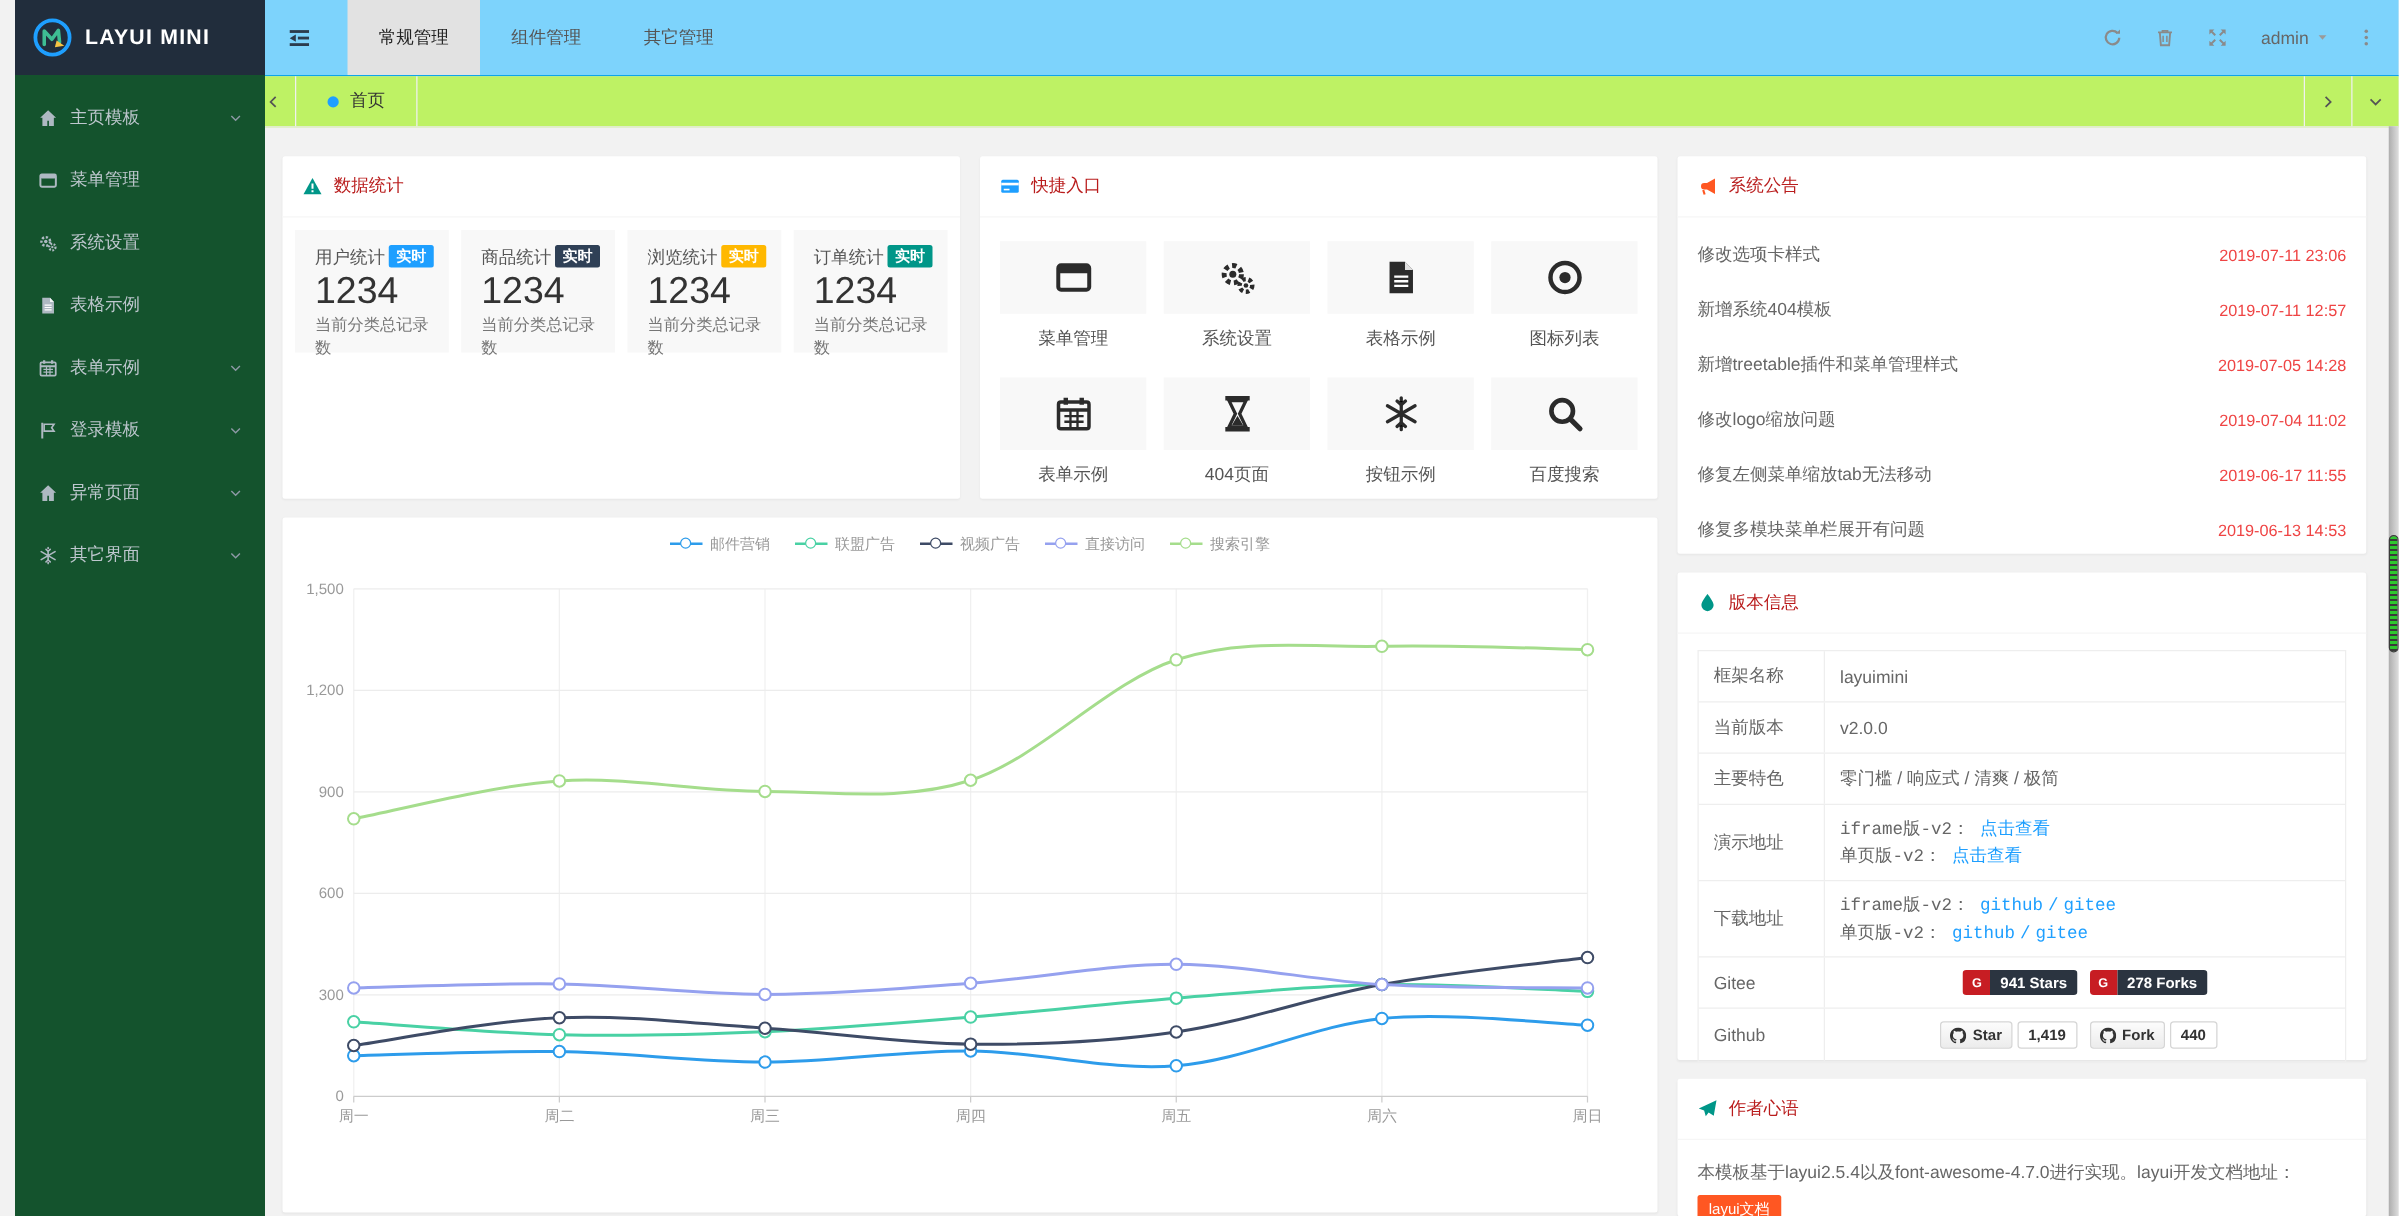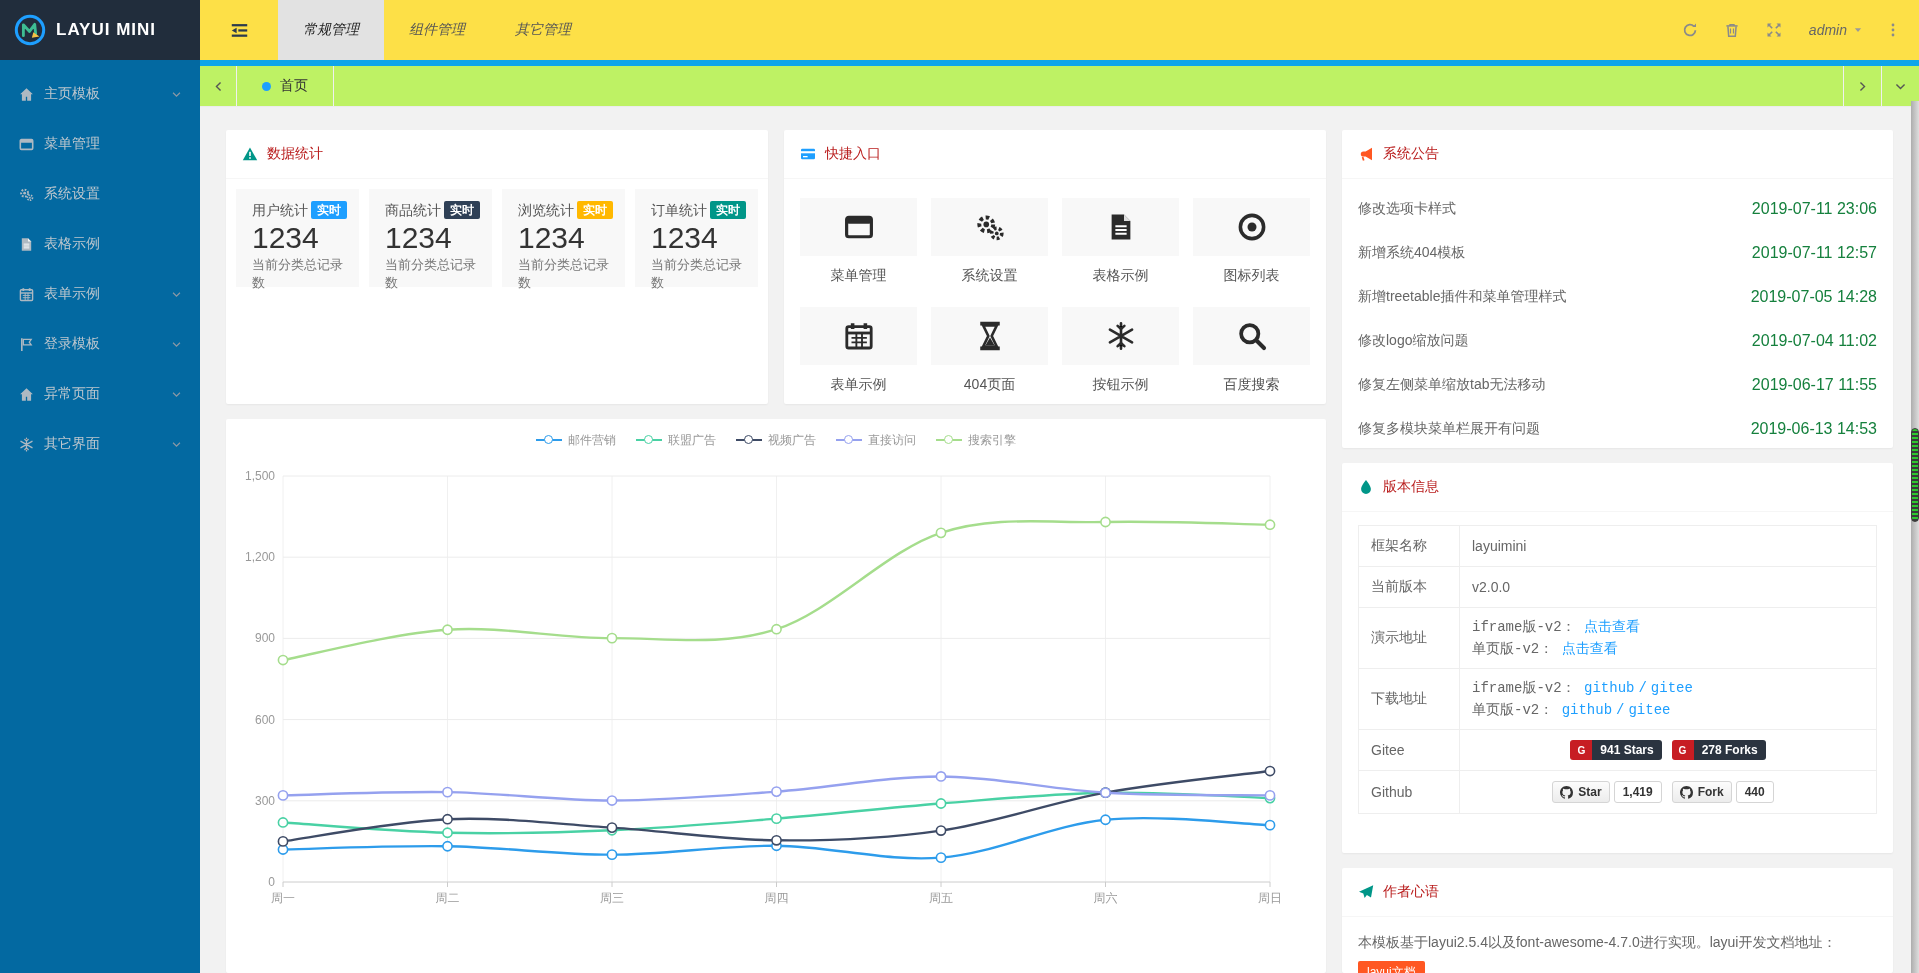--- a/index.html
+++ b/index.html
@@ -2,32 +2,32 @@
 <html><head>
 <meta charset="utf-8">
 <style>
   html,body{margin:0;padding:0;}
   body{width:1919px;height:973px;overflow:hidden;background:#f2f2f2;
        font-family:"Liberation Sans","DejaVu Sans",sans-serif;font-size:14px;color:#333;}
   .icon svg{width:100%;height:100%;display:block;}
   .page{position:relative;width:1919px;height:973px;overflow:hidden;}
 
   
-  .sidebar{position:absolute;left:0;top:0;bottom:0;width:200px;background:#0369a1;z-index:5;}
+  .sidebar{position:absolute;left:12px;top:0;bottom:0;width:200px;background:#14532d;z-index:5;}
   .logo{height:60px;background:#212d3c;display:flex;align-items:center;padding-left:13px;gap:9px;}
   .logo-icon{width:34px;height:34px;}
   .logo-title{color:#fff;font-size:17px;font-weight:bold;letter-spacing:1px;white-space:nowrap;}
   .menu{padding-top:9px;}
   .menu-item{height:50px;display:flex;align-items:center;padding:0 18px 0 19px;color:#bec7ce;font-size:14px;cursor:pointer;}
   .mi-icon{width:15px;height:15px;margin-right:10px;color:#aeb9c2;flex:0 0 auto;}
   .mi-chevron{width:11px;height:11px;margin-left:auto;color:#8d99a5;}
 
   
   .main{position:absolute;left:200px;top:0;right:0;bottom:0;display:flex;flex-direction:column;}
-  .topbar{height:60px;background:#fde047;border-bottom:6px solid #0ea5e9;display:flex;align-items:stretch;flex:0 0 auto;font-style:italic;}
+  .topbar{height:60px;background:#7dd3fc;border-bottom:1px solid #0ea5e9;display:flex;align-items:stretch;flex:0 0 auto;}
   .toggle-btn{width:78px;display:flex;align-items:center;justify-content:center;cursor:pointer;}
   .toggle-btn .icon{width:19px;height:19px;color:#2c3b4d;}
   .top-tab{padding:0 25px;display:flex;align-items:center;font-size:14px;color:#555;cursor:pointer;}
   .top-tab.active{background:#e2e2e2;color:#222;}
   .top-right{margin-left:auto;display:flex;align-items:center;padding-right:10px;}
   .top-icon-btn{width:42px;height:60px;display:flex;align-items:center;justify-content:center;color:#8a8a8a;cursor:pointer;}
   .top-icon-btn .icon{width:16px;height:16px;}
   .user-box{display:flex;align-items:center;gap:6px;padding:0 14px;color:#666;cursor:pointer;}
   .caret{width:10px;height:10px;color:#9a9a9a;}
 
@@ -74,21 +74,21 @@
   .lg-mark i{position:absolute;left:0;right:0;top:4px;height:2px;background:currentColor;}
   .lg-mark b{position:absolute;left:8px;top:0;width:7px;height:7px;border:1.5px solid currentColor;border-radius:50%;background:#fff;}
   .lg-label{font-size:12px;color:#999;}
   .chart-wrap{padding:0 16px;}
 
   
   .card-ann{height:318px;}
   .ann-list{padding:8px 16px 0 16px;}
   .ann-item{display:flex;justify-content:space-between;align-items:center;height:44px;}
   .ann-title{font-size:14px;color:#666;}
-  .ann-date{font-size:16px;color:#15803d;}
+  .ann-date{font-size:13px;color:#ef4444;}
 
   
   .card-version{height:390px;}
   .vtable{margin:13px 16px;border:1px solid #eee;}
   .vrow{display:flex;border-bottom:1px solid #eee;}
   .vrow:last-child{border-bottom:none;}
   .vlabel{width:76px;flex:0 0 auto;padding:10px 12px;border-right:1px solid #eee;color:#666;display:flex;align-items:center;}
   .vval{flex:1;padding:10px 12px;color:#666;display:flex;flex-direction:column;justify-content:center;gap:4px;}
   .vval-line{white-space:nowrap;font-family:Liberation Mono, monospace;}
   .vrow-s .vval{min-height:20px;}
@@ -715,20 +715,26 @@
               <div class="vval">
                   <span>layuimini</span>
                 </div>
             </div>
             <div class="vrow vrow-s">
               <div class="vlabel">当前版本</div>
               <div class="vval">
                   <span>v2.0.0</span>
                 </div>
             </div>
+            <div class="vrow vrow-s">
+              <div class="vlabel">主要特色</div>
+              <div class="vval">
+                  <span>零门槛 / 响应式 / 清爽 / 极简</span>
+                </div>
+            </div>
             <div class="vrow">
               <div class="vlabel">演示地址</div>
               <div class="vval">
                 <span class="vval-line">
                   <span>iframe版-v2：</span>
                   <a class="blue-link">点击查看</a>
                 </span>
                 <span class="vval-line">
                   <span>单页版-v2：</span>
                   <a class="blue-link">点击查看</a>

